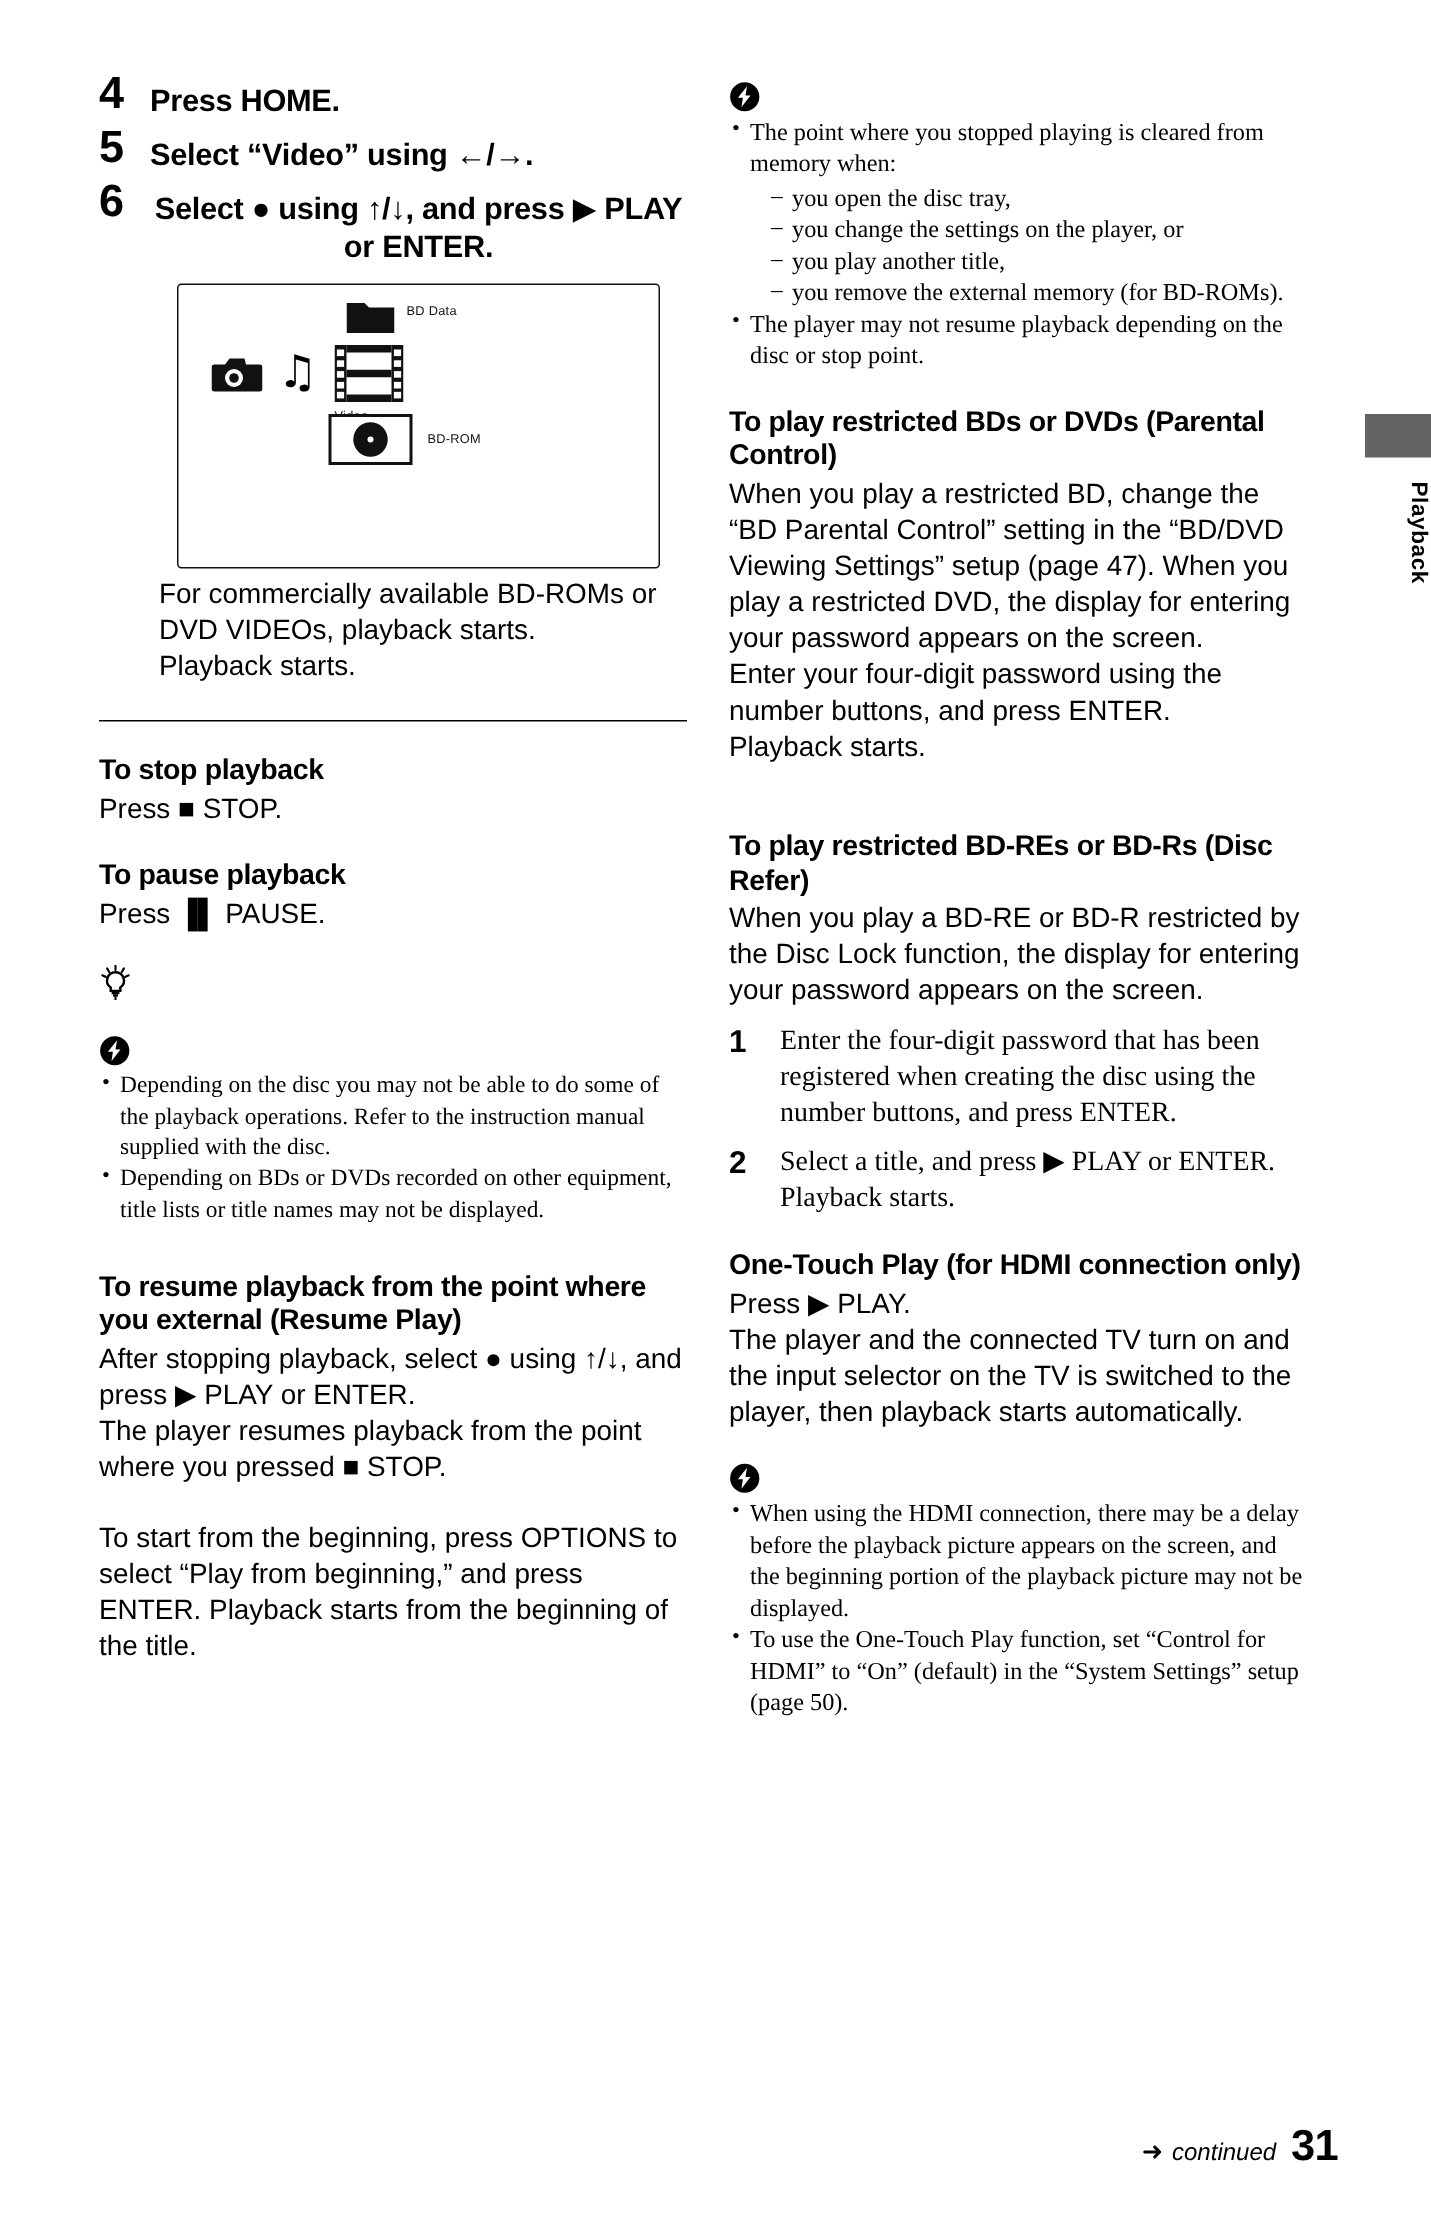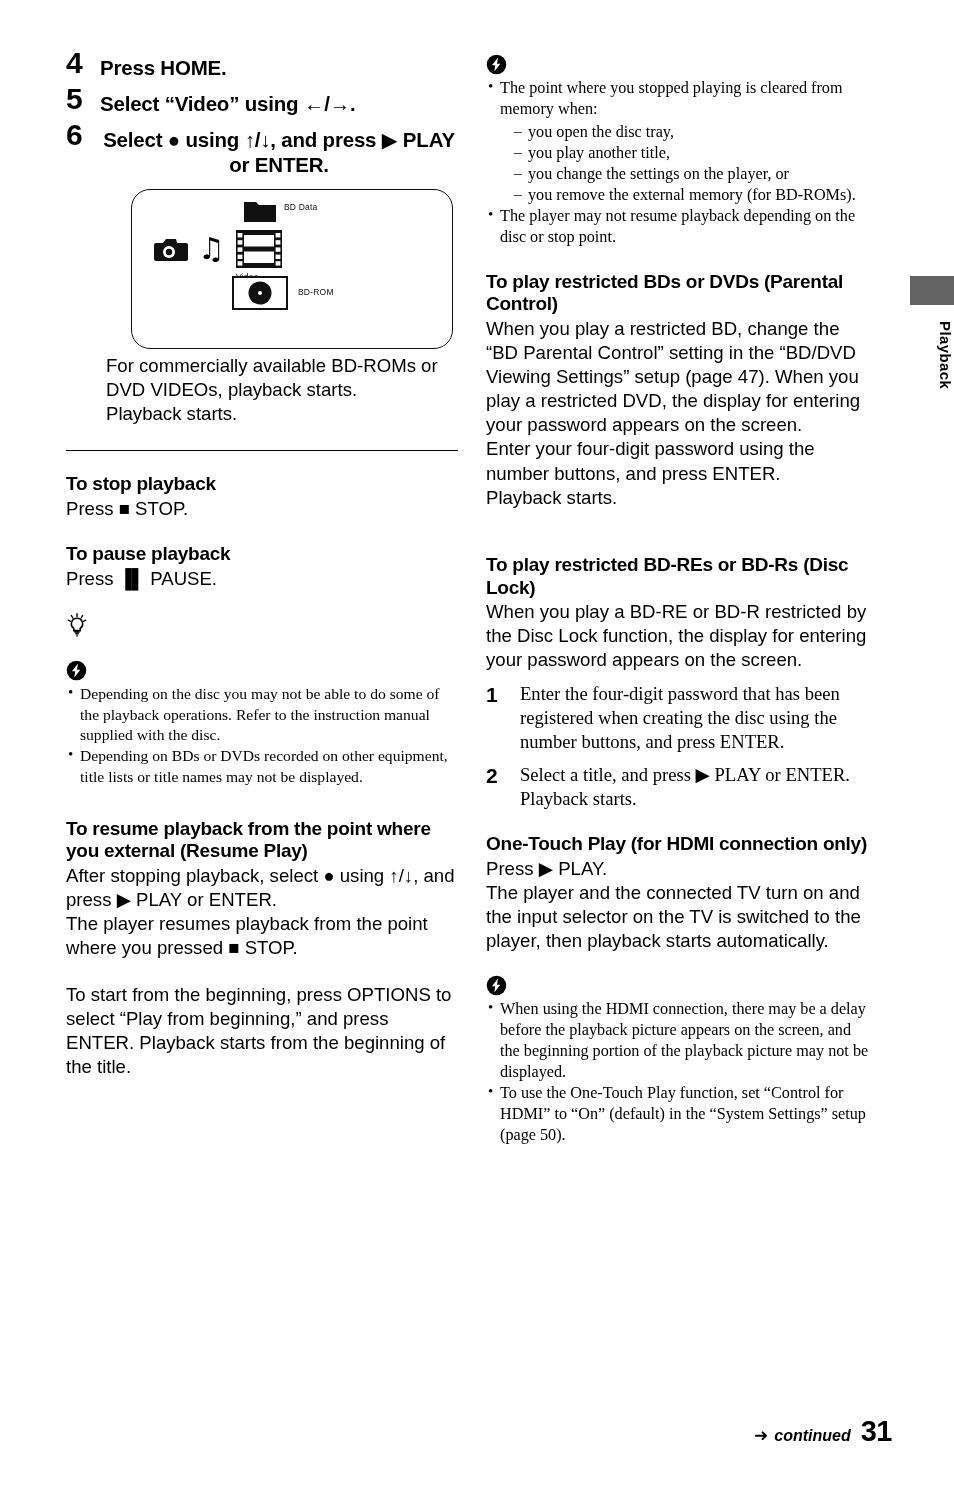--- a/index.html
+++ b/index.html
@@ -25,23 +25,23 @@
   }
   .step-txt {
     font-family: "Liberation Sans", "DejaVu Sans", sans-serif;
     font-weight: bold; font-size: 20.5px; line-height: 1.22;
     padding-top: 7px; letter-spacing: -0.2px; text-align: center;
   }
 
   
   .illus {
     position: relative;
-    margin: 12px 0 0 65px;
-    width: 322px; height: 160px;
-    border: 1.6px solid #111; border-radius: 19px;
+    margin: 12px 0 0 52px;
+    width: 322px; height: 190px;
+    border: 1.6px solid #111; border-radius: 3px;
     background: #fff;
   }
   .illus .lbl {
     position: absolute;
     font-family: "Liberation Sans", "DejaVu Sans", sans-serif;
     font-size: 8.5px; letter-spacing: .2px; color: #111;
     white-space: nowrap;
   }
   .ico { position: absolute; }
 
@@ -122,21 +122,21 @@
     writing-mode: vertical-rl; letter-spacing: .4px;
   }
 
   
   .footer {
     position: absolute; right: 62px; bottom: 38px;
     display: flex; align-items: baseline; gap: 10px;
   }
   .footer .cont {
     font-family: "Liberation Sans", "DejaVu Sans", sans-serif;
-    font-style: italic; font-weight: bold; font-size: 16px;
+    font-style: italic; font-weight: normal; font-size: 16px;
   }
   .footer .arrow { font-size: 17px; line-height: 1; margin-right: -4px; }
   .footer .pg {
     font-family: "Liberation Sans", "DejaVu Sans", sans-serif;
     font-weight: bold; font-size: 29px; letter-spacing: -0.5px;
   }
 </style>
 </head>
 <body>
 
@@ -260,42 +260,42 @@
     <div class="noteblock">
       <svg class="icon-note" viewBox="0 0 22 22">
         <circle cx="11" cy="11" r="10.2" fill="#000"></circle>
         <path d="M12.6 3.6 L6.2 11.7 h3.5 l-1.0 6.6 6.3 -8.2 h-3.5 Z" fill="#fff"></path>
       </svg>
       <ul>
         <li>
           <span>The point where you stopped playing is cleared from memory when:</span>
           <ul class="dash">
             <li>you open the disc tray,</li>
+            <li>you change the settings on the player, or</li>
             <li>you play another title,</li>
-            <li>you change the settings on the player, or</li>
             <li>you remove the external memory (for BD-ROMs).</li>
           </ul>
         </li>
         <li>The player may not resume playback depending on the disc or stop point.</li>
       </ul>
     </div>
 
     <div class="gap-md"></div>
 
     <h3 class="head">To play restricted BDs or DVDs (Parental Control)</h3>
     <div class="body">When you play a restricted BD, change the “BD Parental Control” setting in the “BD/DVD Viewing Settings” setup (page 47). When you play a restricted DVD, the display for entering your password appears on the screen.</div>
     <div class="body">Enter your four-digit password using the number buttons, and press ENTER.</div>
     <div class="body">Playback starts.</div>
 
     <div class="gap-md"></div>
 
 
     <div class="gap-md"></div>
 
-    <h3 class="head">To play restricted BD-REs or BD-Rs (Disc Lock)</h3>
+    <h3 class="head">To play restricted BD-REs or BD-Rs (Disc Refer)</h3>
     <div class="body">When you play a BD-RE or BD-R restricted by the Disc Lock function, the display for entering your password appears on the screen.</div>
 
     <div class="ministep">
       <div class="n">1</div>
       <div class="t">Enter the four-digit password that has been registered when creating the disc using the number buttons, and press ENTER.</div>
     </div>
 
     <div class="ministep">
       <div class="n">2</div>
       <div class="t">

